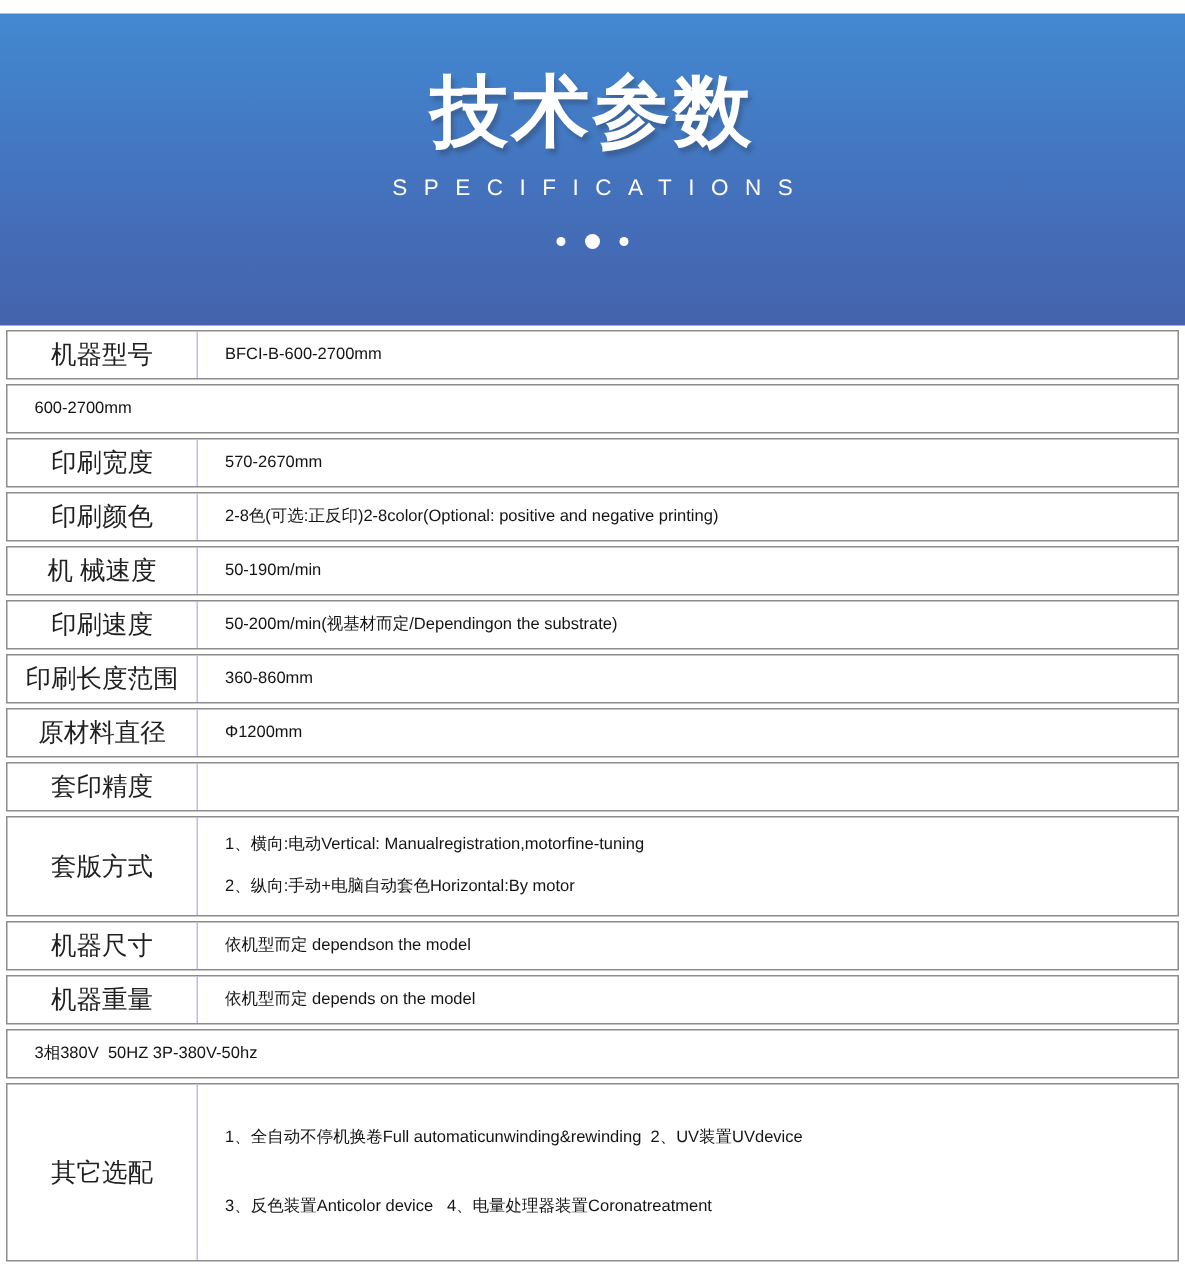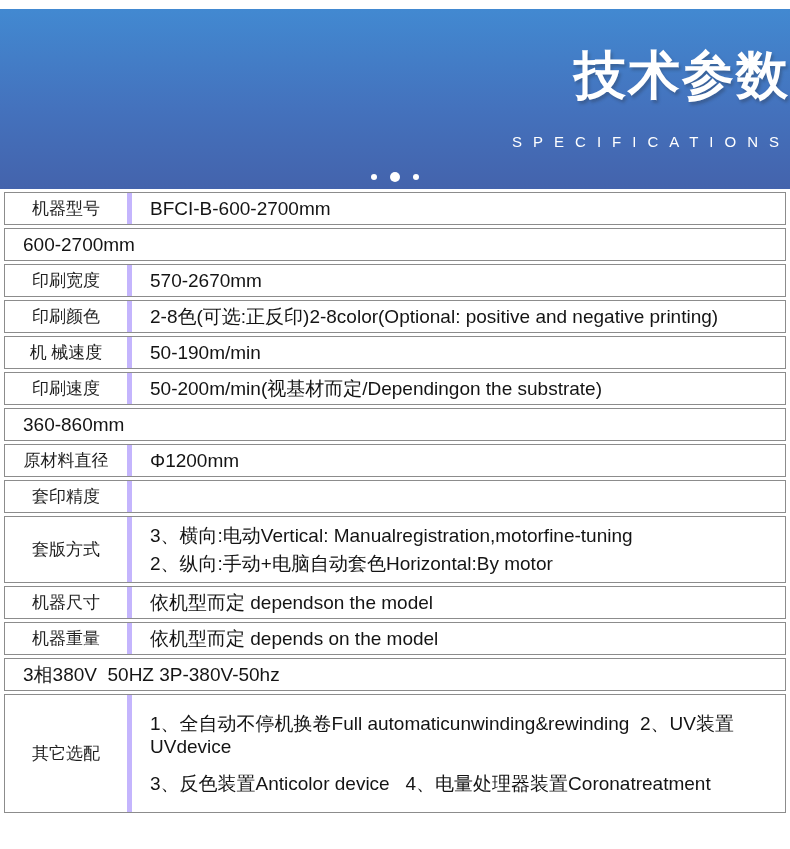--- a/index.html
+++ b/index.html
@@ -7,36 +7,36 @@
   body {
     width: 790px;
     font-family: "Liberation Sans", "DejaVu Sans", sans-serif;
     color: #1c1c1c;
   }
   .page { width: 790px; min-height: 849px; background: #fff; }
 
   
   .hero {
     margin-top: 9px;
-    height: 180px;
+    height: 208px;
     background: linear-gradient(180deg, #4289d1 0%, #4472bd 55%, #4463ac 100%);
-    text-align: right;
+    text-align: center;
     overflow: hidden;
   }
   .hero-title {
     margin-top: 38px;
     font-size: 52px;
     line-height: 56px;
     font-weight: bold;
     color: #ffffff;
     letter-spacing: 2px;
     text-shadow: 2px 3px 3px rgba(30, 30, 30, 0.25);
   }
   .hero-subtitle {
-    margin-top: 30px;
+    margin-top: 14px;
     font-size: 15px;
     color: #ffffff;
     letter-spacing: 11px;
     padding-left: 11px; 
     font-weight: 500;
   }
   .hero-dots {
     margin-top: 22px;
     display: flex;
     align-items: center;
@@ -52,38 +52,38 @@
   .row {
     display: flex;
     align-items: stretch;
     border: 1px solid #8c8c8c;
     margin-bottom: 3px;
     background: #ffffff;
   }
   .cell-label {
     width: 127px;
     flex: 0 0 127px;
-    border-right: 5px solid #c4b5fd;
+    border-right: 1px solid #c4b5fd;
     display: flex;
     align-items: center;
     justify-content: center;
     text-align: center;
     font-size: 17px;
     color: #1f1f1f;
     padding: 2px;
   }
   .cell-value {
     flex: 1 1 auto;
     padding: 2px 10px 2px 18px;
     display: flex;
     flex-direction: column;
     justify-content: space-evenly;
   }
   .line {
-    font-size: 19px;
+    font-size: 11px;
     line-height: 23px;
     color: #141414;
     white-space: pre-wrap;
   }
   .row.lines-1 { min-height: 33px; }
   .row.lines-2 { min-height: 67px; }
   .row.lines-3 { min-height: 119px; }
 </style>
 </head>
 <body>
@@ -136,40 +136,41 @@
   </div>
 
   <div class="row lines-1">
     <div class="cell-label">印刷速度</div>
     <div class="cell-value">
           <div class="line">50-200m/min(视基材而定/Dependingon the substrate)</div>
         </div>
   </div>
 
   <div class="row lines-1">
+    <div class="cell-label">印刷长度范围</div>
     <div class="cell-value">
           <div class="line">360-860mm</div>
         </div>
   </div>
 
   <div class="row lines-1">
     <div class="cell-label">原材料直径</div>
     <div class="cell-value">
           <div class="line">Φ1200mm</div>
         </div>
   </div>
 
   <div class="row lines-1">
     <div class="cell-label">套印精度</div>
   </div>
 
   <div class="row lines-2">
     <div class="cell-label">套版方式</div>
     <div class="cell-value">
-          <div class="line">3、横向:电动Vertical: Manualregistration,motorfine-tuning</div>
+          <div class="line">1、横向:电动Vertical: Manualregistration,motorfine-tuning</div>
           <div class="line">2、纵向:手动+电脑自动套色Horizontal:By motor</div>
         </div>
   </div>
 
   <div class="row lines-1">
     <div class="cell-label">机器尺寸</div>
     <div class="cell-value">
           <div class="line">依机型而定 dependson the model</div>
         </div>
   </div>

